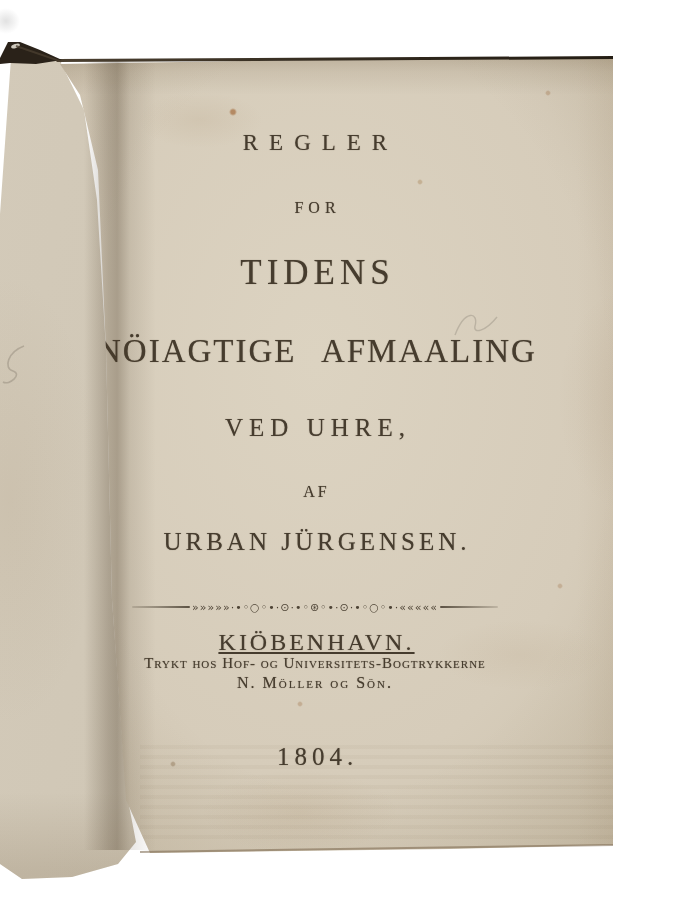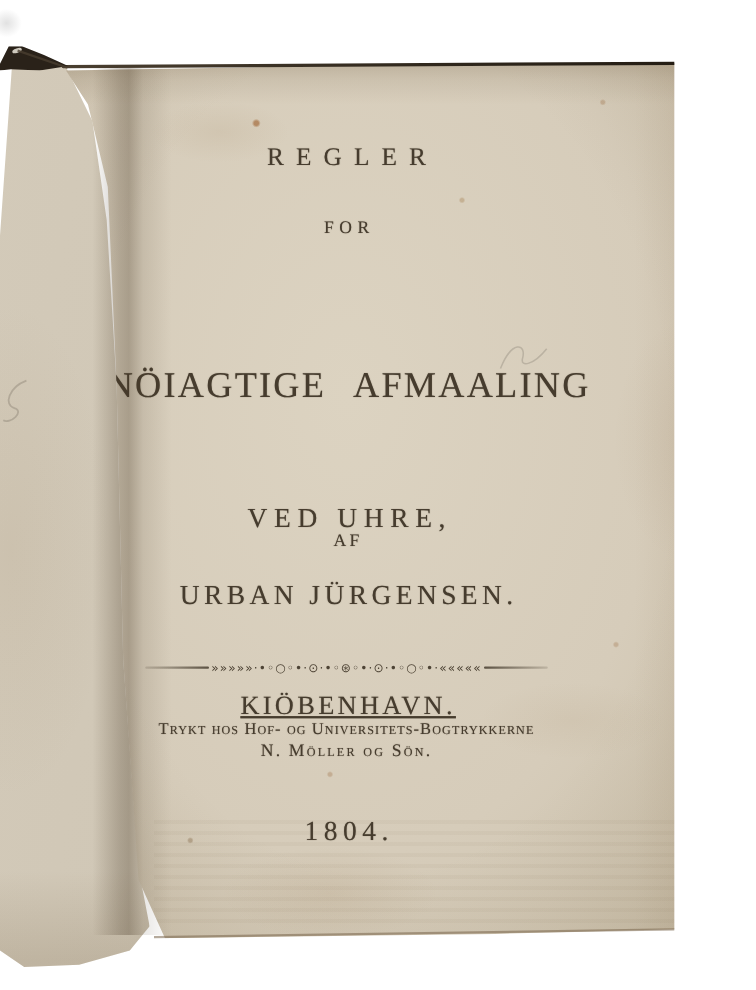--- a/index.html
+++ b/index.html
@@ -63,21 +63,21 @@
   
   .pencil{position:absolute;}
   
   .text-block{position:absolute;left:95px;top:0;width:440px;height:900px;color:#463c2e;}
   .line{position:absolute;left:0;width:100%;text-align:center;white-space:nowrap;
     text-shadow:0 0 1px rgba(70,58,44,0.55);}
   .l-regler    {top:130px;font-size:23px;letter-spacing:11px;text-indent:11px;}
   .l-for       {top:199px;font-size:16px;letter-spacing:5px;text-indent:5px;}
   .l-tidens    {top:253px;font-size:35px;letter-spacing:5px;text-indent:5px;}
   .l-afmaaling {top:333px;font-size:33px;letter-spacing:2px;text-indent:2px;word-spacing:16px;}
-  .l-uhre      {top:414px;font-size:25px;letter-spacing:6px;text-indent:6px;margin-top:44px;}
+  .l-uhre      {top:414px;font-size:25px;letter-spacing:6px;text-indent:6px;}
   .l-af        {top:483px;font-size:16px;letter-spacing:3px;text-indent:3px;}
   .l-author    {top:528px;font-size:25px;letter-spacing:4px;text-indent:4px;}
   .l-city      {top:629px;font-size:24px;letter-spacing:3px;text-indent:3px;text-decoration:underline;}
   .l-printer   {top:655px;font-size:15px;letter-spacing:1px;font-variant:small-caps;}
   .l-printer2  {top:674px;font-size:16px;letter-spacing:2px;font-variant:small-caps;}
   .l-year      {top:695px;font-size:25px;letter-spacing:5px;text-indent:5px;margin-top:48px;}
   
   .ornament{top:598px;height:18px;display:flex;align-items:center;justify-content:center;
     text-shadow:none;}
   .orn-rule{height:2px;width:58px;background:#463c2e;border-radius:1px;opacity:.85;}
@@ -105,20 +105,21 @@
     <div class="paper-stains"></div>
     <div class="show-through"></div>
 
     <svg class="pencil" style="left:450px;top:303px;" width="52" height="42" viewBox="0 0 52 42">
       <path d="M5 32 C15 6 29 9 25 23 C23 31 35 29 47 14" stroke="#8f867a" stroke-width="1.4" fill="none" opacity="0.4"></path>
     </svg>
 
     <div class="text-block">
       <div class="line l-regler">REGLER</div>
       <div class="line l-for">FOR</div>
+      <div class="line l-tidens">TIDENS</div>
       <div class="line l-afmaaling">NÖIAGTIGE AFMAALING</div>
       <div class="line l-uhre">VED UHRE,</div>
       <div class="line l-af">AF</div>
       <div class="line l-author">URBAN JÜRGENSEN.</div>
 
       <div class="line ornament">
         <div class="orn-rule left"></div>
         <span class="orn-glyphs">»»»»»·•◦○◦•·⊙·•◦⊛◦•·⊙·•◦○◦•·«««««</span>
         <div class="orn-rule right"></div>
       </div>

